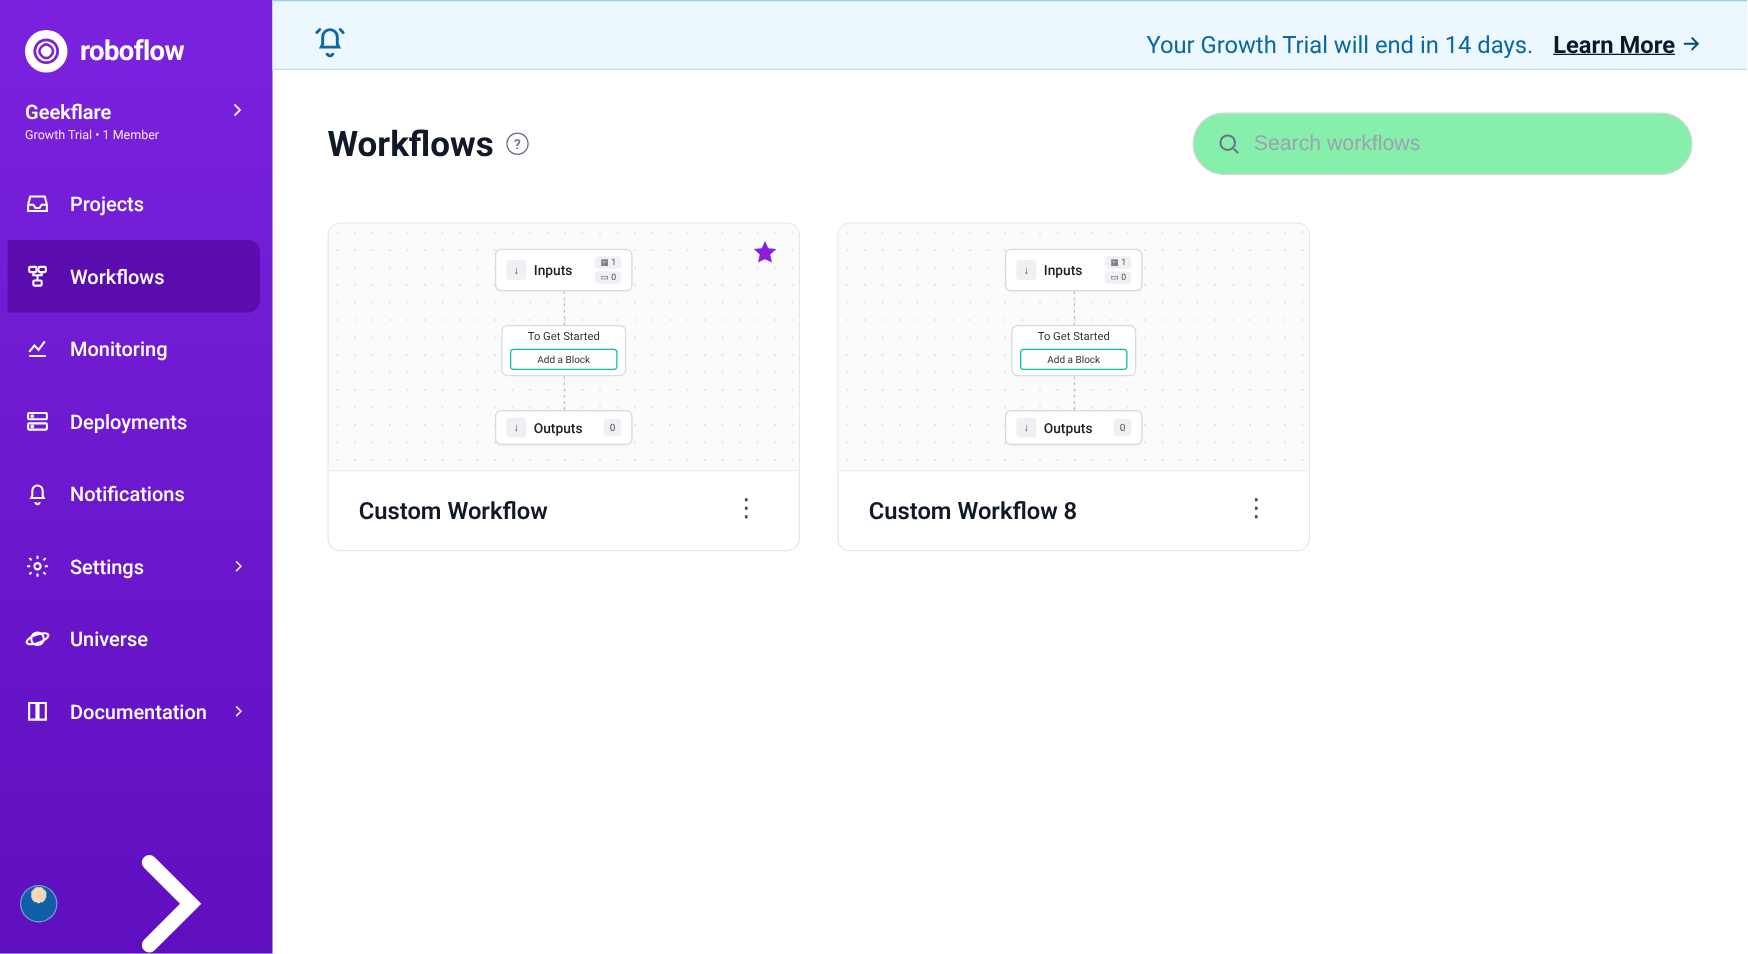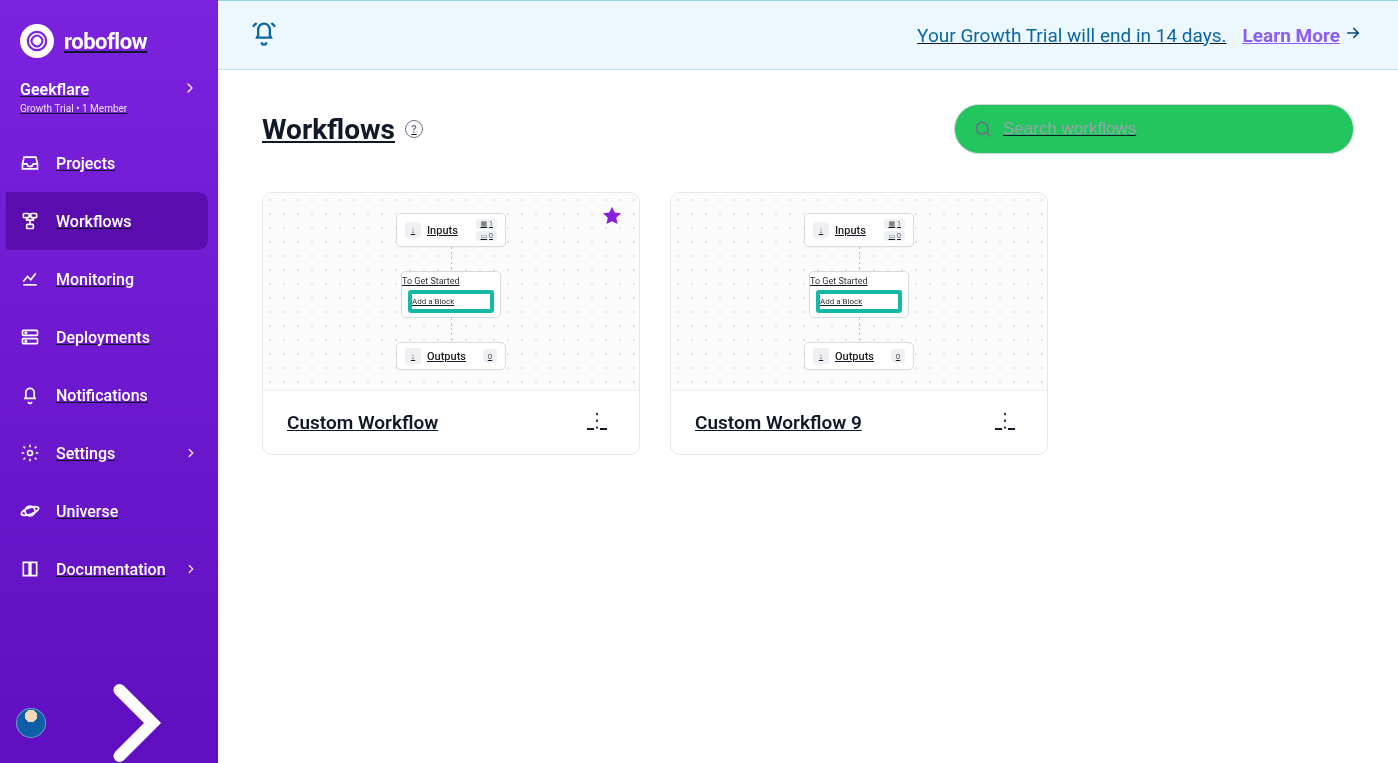--- a/index.html
+++ b/index.html
@@ -3,21 +3,21 @@
 <meta charset="utf-8">
 <style>
   * { box-sizing: border-box; margin: 0; padding: 0; }
   html, body { height: 100%; }
   body {
     font-family: -apple-system, BlinkMacSystemFont, "Segoe UI", Roboto, Helvetica, Arial, sans-serif;
     background: #ffffff;
     color: #111827;
     overflow: hidden;
   }
-  .app { display: flex; height: 100vh; text-decoration: underline; }
+  .app { display: flex; height: 100vh; }
 
   
   .sidebar {
     width: 218px;
     background: linear-gradient(180deg, #7b22de 0%, #5f0fbf 100%);
     color: #fff;
     display: flex;
     flex-direction: column;
     flex-shrink: 0;
   }
@@ -80,46 +80,46 @@
   .user-name { flex:1; white-space:nowrap; overflow:hidden; text-overflow:ellipsis; }
 
   
   .main { flex: 1; display:flex; flex-direction:column; min-width:0; }
 
   .banner {
     background: #ecf8fe;
     border-top: 1px solid #8fd3e8;
     border-bottom: 1px solid #b9e2f2;
     display: flex; align-items: center; justify-content: space-between;
-    padding: 18px 36px 18px 32px;
+    padding: 18px 36px 4px 32px;
     color: #0a4b75;
   }
   .banner-left svg { width: 28px; height: 28px; stroke:#0a67a3; }
   .banner-right { display:flex; align-items:center; gap: 16px; font-size: 19px; }
   .banner-msg { color:#0a67a3; }
   .learn-more {
-    color:#8b5cf6; font-weight:700; text-decoration: underline;
-    display:flex; align-items:flex-start; gap:4px; cursor:pointer;
+    color:#0f172a; font-weight:700; text-decoration: underline;
+    display:flex; align-items:center; gap:4px; cursor:pointer;
   }
   .learn-more svg { width:18px; height:18px; stroke:#0a4b75; }
 
   .content { padding: 34px 44px; overflow:auto; flex:1; }
   .content-header { display:flex; align-items:center; justify-content:space-between; gap:24px; }
   .page-title-wrap { display:flex; align-items:center; gap:10px; }
   .page-title { font-size: 28px; font-weight:700; }
   .help-circle {
     width:18px; height:18px; border:1.5px solid #6b7280; border-radius:50%;
     display:flex; align-items:center; justify-content:center;
     font-size:11px; color:#6b7280; font-weight:600;
   }
   .search-wrap {
     display:flex; align-items:center; gap:10px;
     border:1px solid #d1d5db; border-radius: 26px;
     padding: 0 18px; height: 50px; width: 400px;
-    background:#22c55e;
+    background:#86efac;
   }
   .search-wrap svg { width:20px; height:20px; stroke:#6b7280; }
   .search-input {
     flex:1; border:none; outline:none; font-size:17px; color:#374151;
     background:transparent;
   }
   .search-input::placeholder { color:#9ca3af; }
 
   .cards { margin-top: 38px; display:flex; gap: 30px; flex-wrap:wrap; }
   .card {
@@ -160,25 +160,25 @@
   .node .badge {
     background:#eef0f4; border-radius:3px; font-size:7px; color:#555;
     padding:1px 4px; display:flex; align-items:center; gap:2px;
   }
   .node.output .out-count {
     background:#eef0f4; border-radius:3px; font-size:8px; color:#555;
     width:14px; height:14px; display:flex; align-items:center; justify-content:center;
   }
   .mid-node {
     background:#fff; border:1px solid #d6d9df; border-radius:5px;
-    width:100px; padding:4px 0;
+    width:100px; text-align:center; padding:4px 0;
   }
   .mid-node .mid-title { font-size:9px; color:#333; margin-bottom:4px; }
   .mid-node .mid-btn {
-    margin:0 6px; border:4px solid #14b8a6; border-radius:3px;
+    margin:0 6px; border:1px solid #14b8a6; border-radius:3px;
     font-size:8px; padding:3px 0; color:#333;
   }
   .connector {
     width:1px; flex:1; min-height:14px;
     background-image: linear-gradient(to bottom, #b9bdc7 50%, transparent 50%);
     background-size: 1px 5px;
   }
   .preview-stack { display:flex; flex-direction:column; align-items:center; height:100%; }
   .card-footer {
     display:flex; align-items:flex-start; justify-content:space-between;
@@ -410,20 +410,20 @@
               </div>
               <div class="connector"></div>
               <div class="node output">
                 <span class="node-icon">↓</span>
                 <span class="node-text">Outputs</span>
                 <span class="out-count">0</span>
               </div>
             </div>
           </div>
           <div class="card-footer">
-            <div class="card-title">Custom Workflow 9</div>
+            <div class="card-title">Custom Workflow 8</div>
             <div class="more">⋮</div>
           </div>
         </div>
       </div>
     </div>
   </main>
 </div>
 
 </body></html>

